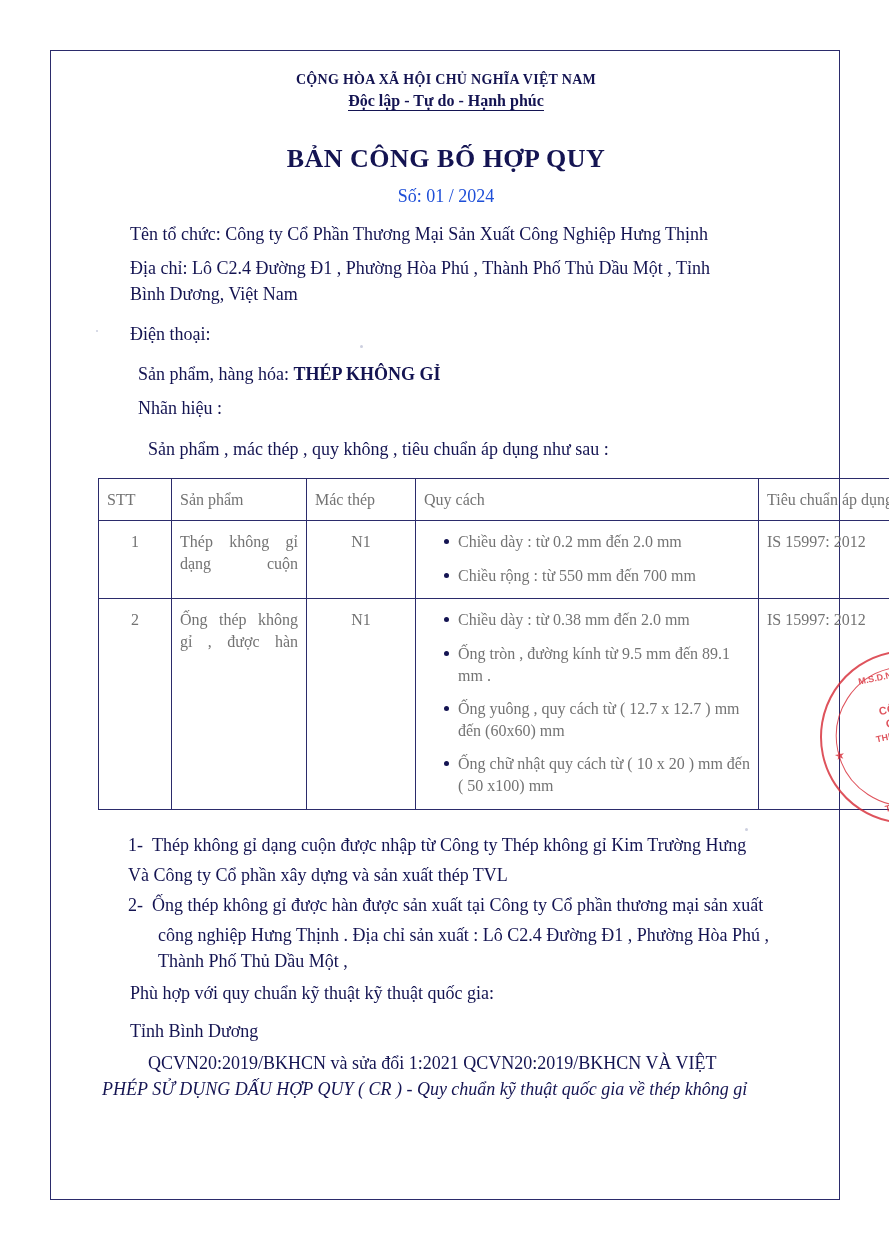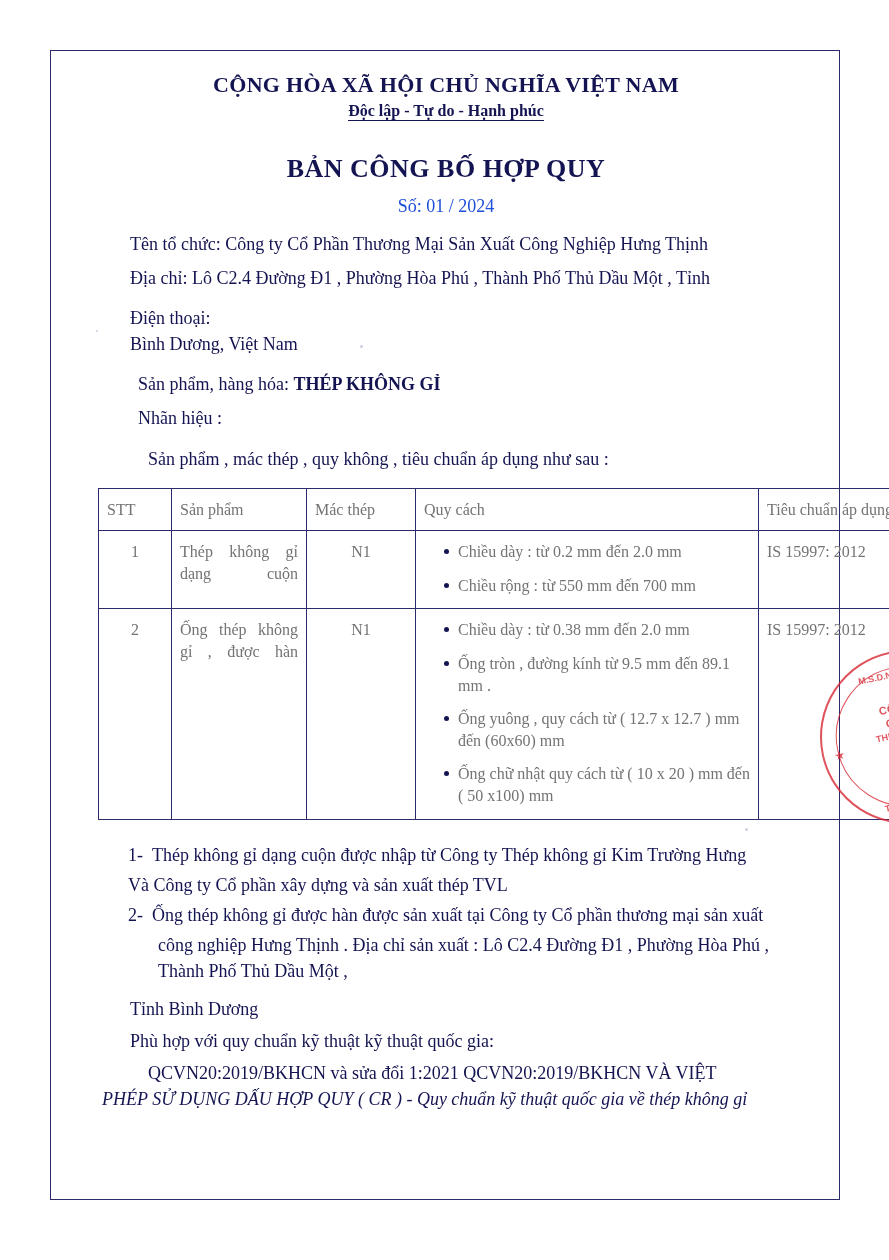--- a/index.html
+++ b/index.html
@@ -34,21 +34,21 @@
     position: absolute;
     left: 72px;
     top: 64px;
     width: 748px;
     box-sizing: border-box;
     padding: 0 24px;
   }
   .national-title {
     text-align: center;
     font-weight: bold;
-    font-size: 22px;
+    font-size: 14px;
     letter-spacing: 0.3px;
     color: #141452;
     margin-top: 8px;
   }
   .national-sub {
     text-align: center;
     font-weight: bold;
     font-size: 16px;
     color: #141452;
     margin-top: 4px;
@@ -227,22 +227,22 @@
   <div class="content">
 
     <div class="national-title">CỘNG HÒA XÃ HỘI CHỦ NGHĨA VIỆT NAM</div>
     <div class="national-sub"><span class="u">Độc lập - Tự do - Hạnh phúc</span></div>
 
     <div class="doc-title">BẢN CÔNG BỐ HỢP QUY</div>
     <div class="doc-number">Số: 01 / 2024</div>
 
     <div class="para indent1">Tên tổ chức: Công ty Cổ Phần Thương Mại Sản Xuất Công Nghiệp Hưng Thịnh</div>
     <div class="para indent1" style="margin-top:8px;">Địa chỉ: Lô C2.4 Đường Đ1 , Phường Hòa Phú , Thành Phố Thủ Dầu Một , Tỉnh</div>
+    <div class="para" style="margin-top:0; margin-left:34px;">Bình Dương, Việt Nam</div>
     <div class="para indent1">Điện thoại:</div>
-    <div class="para" style="margin-top:0; margin-left:34px;">Bình Dương, Việt Nam</div>
 
     <div class="para indent2"><span>Sản phẩm, hàng hóa: </span><span class="bold">THÉP KHÔNG GỈ</span></div>
     <div class="para indent2" style="margin-top:8px;">Nhãn hiệu :</div>
     <div class="para indent3">Sản phẩm , mác thép , quy không , tiêu chuẩn áp dụng như sau :</div>
 
     <table class="spec">
       <thead>
         <tr>
           <th class="c-stt">STT</th>
           <th class="c-prod">Sản phẩm</th>
@@ -288,22 +288,22 @@
       </div>
       <div class="note-cont">Và Công ty Cổ phần xây dựng và sản xuất thép TVL</div>
 
       <div class="note-row" style="margin-top:4px;">
         <div class="note-num">2-</div>
         <div class="note-text">Ống thép không gỉ được hàn được sản xuất tại Công ty Cổ phần thương mại sản xuất</div>
       </div>
       <div class="note-cont2">công nghiệp Hưng Thịnh . Địa chỉ sản xuất : Lô C2.4 Đường Đ1 , Phường Hòa Phú ,</div>
       <div class="note-cont2">Thành Phố Thủ Dầu Một ,</div>
 
+      <div class="para indent1" style="margin-top:6px;">Phù hợp với quy chuẩn kỹ thuật kỹ thuật quốc gia:</div>
       <div class="para indent1" style="margin-top:12px;">Tỉnh Bình Dương</div>
-      <div class="para indent1" style="margin-top:6px;">Phù hợp với quy chuẩn kỹ thuật kỹ thuật quốc gia:</div>
       <div class="para justify-block" style="margin-top:6px; margin-left:52px;">QCVN20:2019/BKHCN và sửa đổi 1:2021  QCVN20:2019/BKHCN VÀ VIỆT</div>
       <div class="para justify-block" style="margin-top:0; margin-left:6px;font-style:italic;">PHÉP SỬ DỤNG DẤU HỢP QUY ( CR ) -  Quy chuẩn kỹ thuật quốc gia về thép không gỉ</div>
     </div>
 
   </div>
 
   <div class="stamp">
     <div class="stamp-inner"></div>
     <div class="stamp-arc-top">M.S.D.N:3702266</div>
     <div class="stamp-text stamp-l1">CÔNG T</div>

